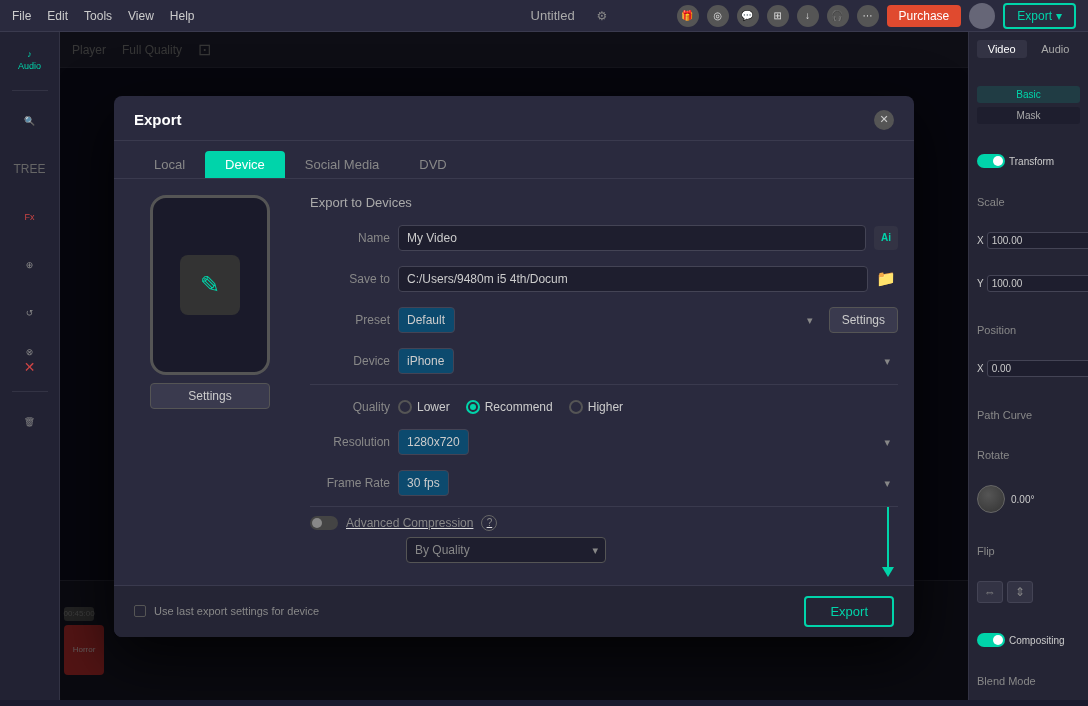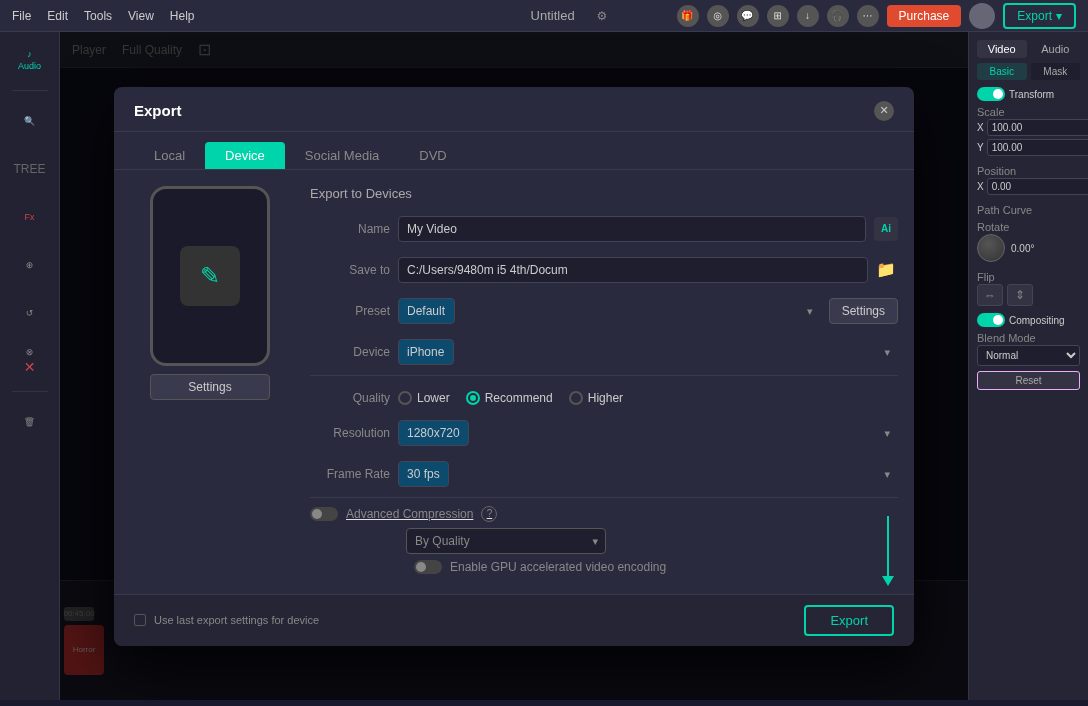--- a/index.html
+++ b/index.html
@@ -166,21 +166,21 @@
     }
 
     
     .right-panel {
       width: 120px;
       background: #252535;
       border-left: 1px solid #333344;
       padding: 8px;
       display: flex;
       flex-direction: column;
-      gap: 1px;
+      gap: 24px;
       overflow-y: auto;
     }
     .right-panel-tabs {
       display: flex;
       gap: 4px;
       margin-bottom: 4px;
     }
     .rp-tab {
       flex: 1;
       text-align: center;
@@ -191,20 +191,21 @@
       color: #aaa;
     }
     .rp-tab.active {
       background: #333344;
       color: #fff;
     }
     .rp-sub-tabs {
       display: flex;
       gap: 4px;
       margin-bottom: 4px;
+      flex-direction: column;
     }
     .rp-sub-tab {
       flex: 1;
       text-align: center;
       font-size: 10px;
       padding: 3px;
       border-radius: 3px;
       cursor: pointer;
       color: #aaa;
       background: #1e1e2e;
@@ -896,25 +897,20 @@
             </div>
 
             <div class="quality-select-row">
               <div class="quality-select-wrapper">
                 <select class="quality-select">
                   <option>By Quality</option>
                 </select>
               </div>
             </div>
 
-            <div class="gpu-row">
-              <span style="margin-left:96px;"></span>
-              <div class="toggle-off"></div>
-              <span class="advanced-label">Enable GPU accelerated video encoding</span>
-            </div>
 
           </div>
 
           <div class="arrow-decoration">
             <div class="arrow-line"></div>
             <div class="arrow-head"></div>
           </div>
         </div>
 
         <div class="dialog-footer">

